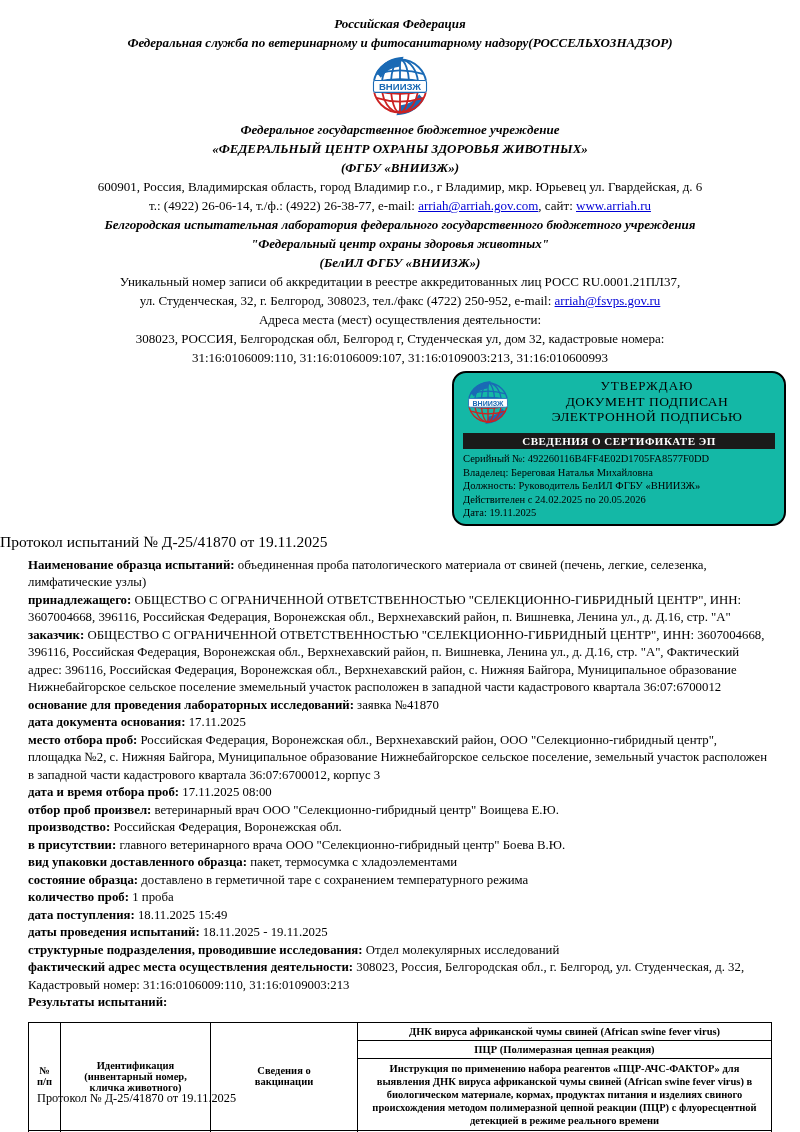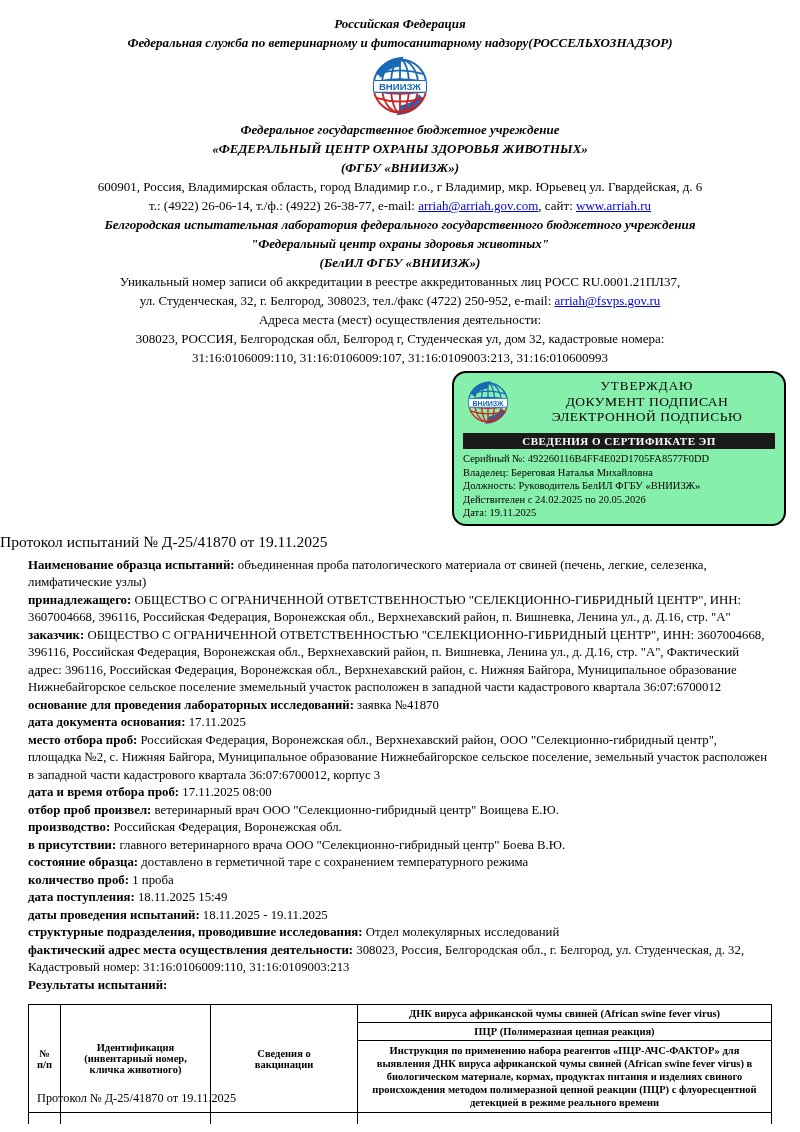--- a/index.html
+++ b/index.html
@@ -10,21 +10,21 @@
   }
   
   .hdr{ text-align:center; padding-top:14px; }
   .hline{ font-size:13px; line-height:19px; }
   .hbold{ font-weight:bold;font-style:italic; }
   .logo-wrap{ display:flex; justify-content:center; margin:2px 0 2px 0; }
   a.doclink{ color:#0000d6; text-decoration:underline; cursor:pointer; }
   
   .stamp{
     width:334px; margin:4px 14px 0 auto; border:2.5px solid #000; border-radius:14px;
-    padding:5px 7px 4px 7px; box-sizing:border-box; background:#86efac; position:relative;
+    padding:5px 7px 4px 7px; box-sizing:border-box; background:#14b8a6; position:relative;
   }
   .stamp-top{ display:flex; align-items:flex-start; }
   .stamp-logo{ flex:0 0 56px; padding-top:1px; }
   .stamp-titles{ flex:1; text-align:center; }
   .stamp-approve{ font-size:13px; letter-spacing:1px; line-height:16px; }
   .stamp-signed{ font-size:13.5px; letter-spacing:.5px; line-height:15px; }
   .stamp-bar{
     background:#1a1a1a; color:#fff; text-align:center; font-weight:bold;
     font-size:11px; line-height:16px; margin:3px 2px 3px 2px; letter-spacing:.5px;
   }
@@ -148,20 +148,21 @@
       <p><b>Наименование образца испытаний:</b> объединенная проба патологического материала от свиней (печень, легкие, селезенка, лимфатические узлы)</p>
       <p><b>принадлежащего:</b> ОБЩЕСТВО С ОГРАНИЧЕННОЙ ОТВЕТСТВЕННОСТЬЮ "СЕЛЕКЦИОННО-ГИБРИДНЫЙ ЦЕНТР", ИНН: 3607004668, 396116, Российская Федерация, Воронежская обл., Верхнехавский район, п. Вишневка, Ленина ул., д. Д.16, стр. "А"</p>
       <p><b>заказчик:</b> ОБЩЕСТВО С ОГРАНИЧЕННОЙ ОТВЕТСТВЕННОСТЬЮ "СЕЛЕКЦИОННО-ГИБРИДНЫЙ ЦЕНТР", ИНН: 3607004668, 396116, Российская Федерация, Воронежская обл., Верхнехавский район, п. Вишневка, Ленина ул., д. Д.16, стр. "А", Фактический адрес: 396116, Российская Федерация, Воронежская обл., Верхнехавский район, с. Нижняя Байгора, Муниципальное образование Нижнебайгорское сельское поселение змемельный участок расположен в западной части кадастрового квартала 36:07:6700012</p>
       <p><b>основание для проведения лабораторных исследований:</b> заявка №41870</p>
       <p><b>дата документа основания:</b> 17.11.2025</p>
       <p><b>место отбора проб:</b> Российская Федерация, Воронежская обл., Верхнехавский район, ООО "Селекционно-гибридный центр", площадка №2, с. Нижняя Байгора, Муниципальное образование Нижнебайгорское сельское поселение, земельный участок расположен в западной части кадастрового квартала 36:07:6700012, корпус 3</p>
       <p><b>дата и время отбора проб:</b> 17.11.2025 08:00</p>
       <p><b>отбор проб произвел:</b> ветеринарный врач ООО "Селекционно-гибридный центр" Воищева Е.Ю.</p>
       <p><b>производство:</b> Российская Федерация, Воронежская обл.</p>
       <p><b>в присутствии:</b> главного ветеринарного врача ООО "Селекционно-гибридный центр" Боева В.Ю.</p>
+      <p><b>вид упаковки доставленного образца:</b> пакет, термосумка с хладоэлементами</p>
       <p><b>состояние образца:</b> доставлено в герметичной таре с сохранением температурного режима</p>
       <p><b>количество проб:</b> 1 проба</p>
       <p><b>дата поступления:</b> 18.11.2025 15:49</p>
       <p><b>даты проведения испытаний:</b> 18.11.2025 - 19.11.2025</p>
       <p><b>структурные подразделения, проводившие исследования:</b> Отдел молекулярных исследований</p>
       <p><b>фактический адрес места осуществления деятельности:</b> 308023, Россия, Белгородская обл., г. Белгород, ул. Студенческая, д. 32, Кадастровый номер: 31:16:0106009:110, 31:16:0109003:213</p>
       <p><b>Результаты испытаний:</b></p>
     </div>
 
   <div class="rtable-wrap">

